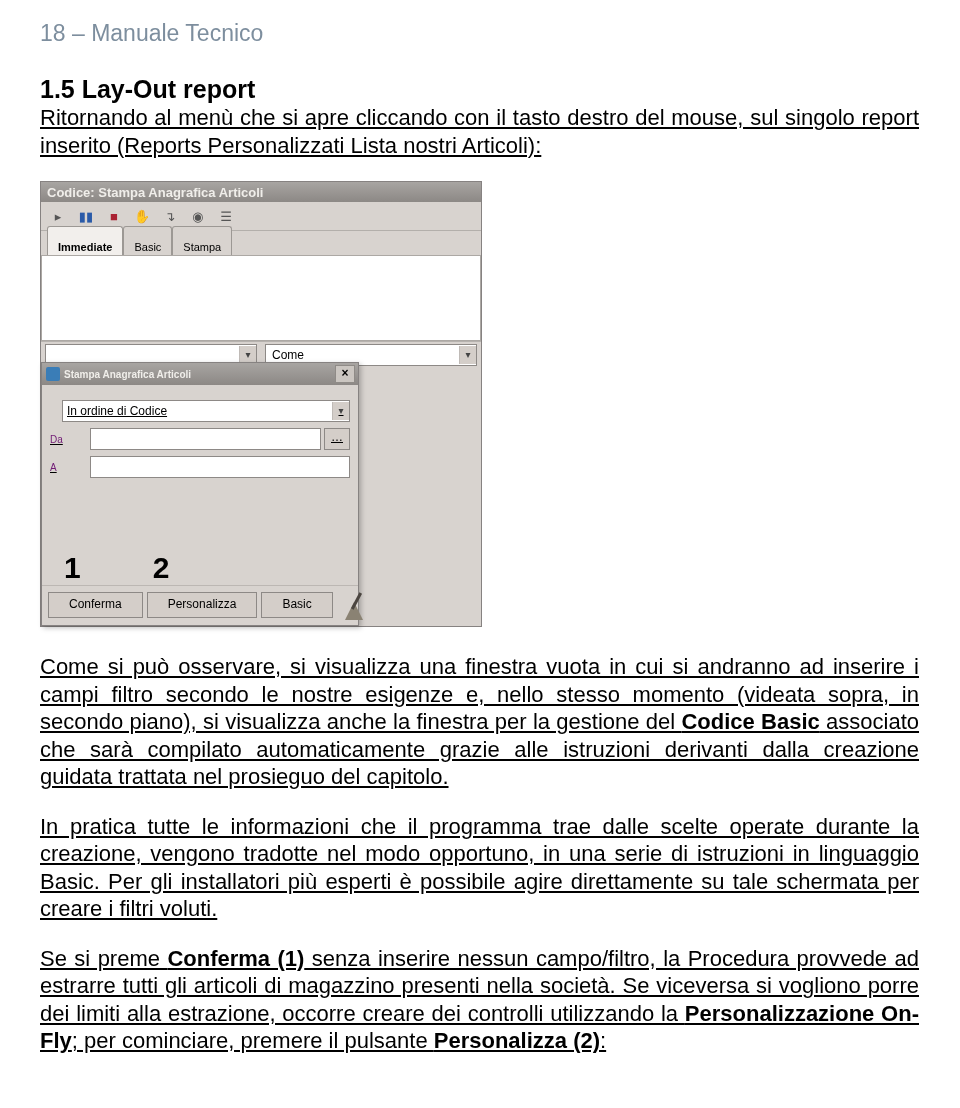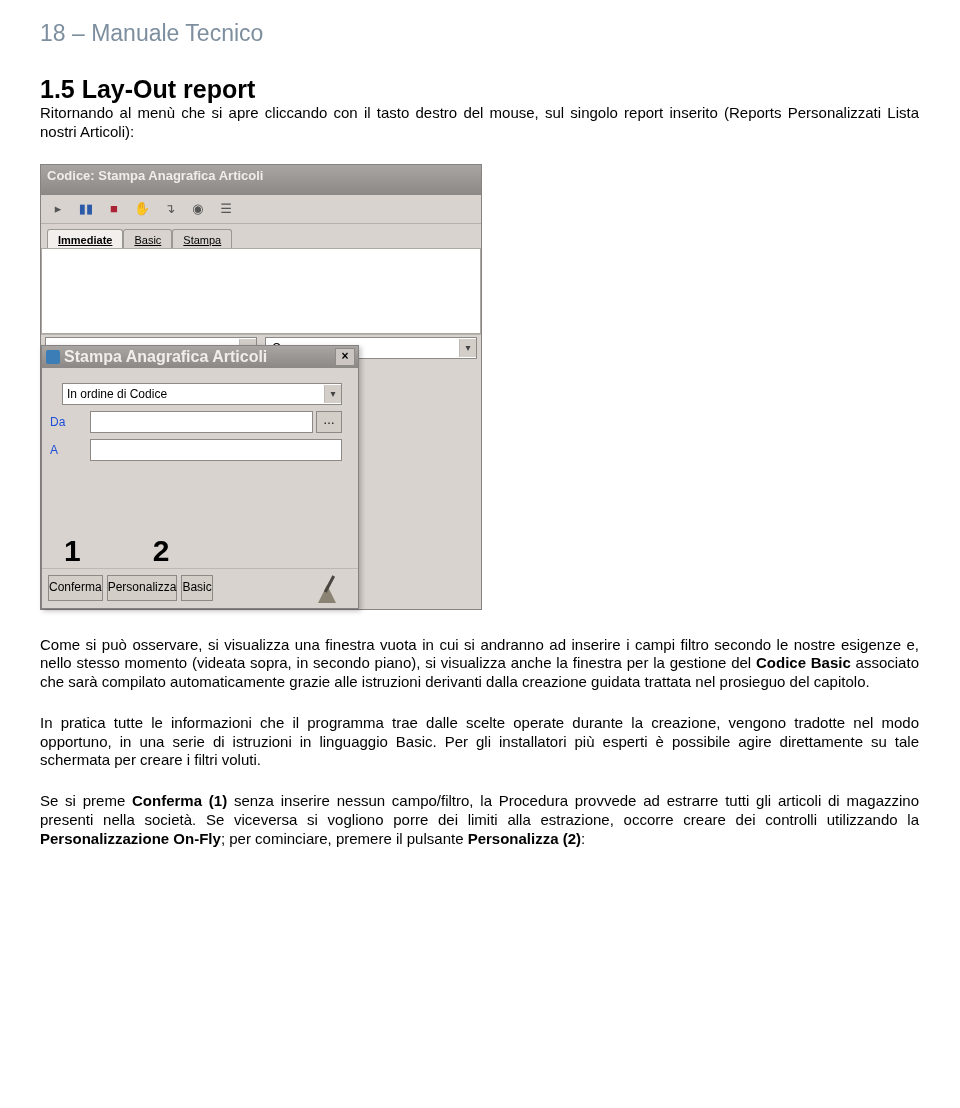--- a/index.html
+++ b/index.html
@@ -15,41 +15,42 @@
   .header-line {
     color: #7d8e9e;
     font-size: 23px;
     margin-bottom: 28px;
   }
   .section-title {
     font-size: 25px;
     font-weight: bold;
   }
   .body-text {
-    font-size: 15px;
+    font-size: 22px;
     line-height: 1.25;
     text-align: justify;
     margin: 0 1px 22px 0;
+    text-decoration: underline;
   }
   .bold { font-weight: bold; }
 
   
   .screenshot {
     width: 440px;
     height: 444px;
     background: #d8d3cf;
     border: 1px solid #868281;
     position: relative;
     font-family: Tahoma, Arial, sans-serif;
     font-size: 12px;
     color: #000;
     margin-bottom: 26px;
   }
   .titlebar {
-    height: 30px;
+    height: 20px;
     background: linear-gradient(#a8a5a2, #8c8885);
     color: #f0eeea;
     font-weight: bold;
     font-size: 13px;
     padding: 3px 6px 0 6px;
     box-sizing: border-box;
   }
   .toolbar {
     height: 28px;
     background: #d8d3cf;
@@ -71,24 +72,23 @@
     display: flex;
     align-items: flex-end;
     gap: 0;
     padding-left: 6px;
   }
   .tab {
     border: 1px solid #9c9894;
     border-bottom: none;
     background: #d8d3cf;
     font-size: 11px;
-    padding: 4px 10px 2px 10px;
+    padding: 14px 10px 2px 10px;
     border-radius: 3px 3px 0 0;
     position: relative;
-    text-decoration: underline;
   }
   .tab.active { background: #f2efec; font-weight: bold; }
   .code-area {
     background: #fff;
     height: 84px;
     border: 1px solid #aca8a4;
     margin: 0 0 0 0;
   }
   .dropdown-row {
     display: flex;
@@ -138,47 +138,48 @@
     gap: 4px;
   }
   .dlg-titlebar .favicon {
     width: 14px; height: 14px;
     background: #3a7db7;
     border-radius: 2px;
   }
   .dlg-title {
     color: #f0eeea;
     font-weight: bold;
-    font-size: 16px;
+    font-size: 10px;
     flex: 1;
   }
   .dlg-close {
     width: 18px; height: 16px;
     background: #cbc6c1;
     border: 1px solid #8f8b87;
     text-align: center;
     line-height: 14px;
     font-size: 12px;
     font-weight: bold;
     margin-right: 3px;
     cursor: default;
   }
   .dlg-body {
-    padding: 12px 16px 0 8px;
+    padding: 12px 8px 0 8px;
+    text-decoration: underline;
   }
   .field-row {
     display: flex;
     align-items: center;
     height: 28px;
     gap: 0;
   }
   .field-label {
     width: 28px;
-    font-size: 12px;
-    color: #1d4ed8;
+    font-size: 10px;
+    color: #701a75;
   }
   .field-label.wide { width: 0; }
   .combo-full {
     flex: 1;
     height: 20px;
     background: #fff;
     border: 1px solid #8d8986;
     display: flex; align-items: center;
     padding-left: 4px;
     font-size: 12px;
@@ -222,21 +223,21 @@
     gap: 4px;
     padding: 4px 6px;
     background: #d8d3cf;
     border-top: 1px solid #bcb7b3;
   }
   .win-btn {
     height: 24px;
     background: #d4cec9;
     border: 1px solid #8d8986;
     font-size: 12px;
-    padding: 0 0;
+    padding: 0 20px;
     line-height: 22px;
   }
   .footer-icon {
     margin-left: auto;
     width: 42px; height: 30px;
     position: relative;
   }
   .footer-icon .cone {
     position: absolute; bottom: 0; left: 8px;
     width: 0; height: 0;

